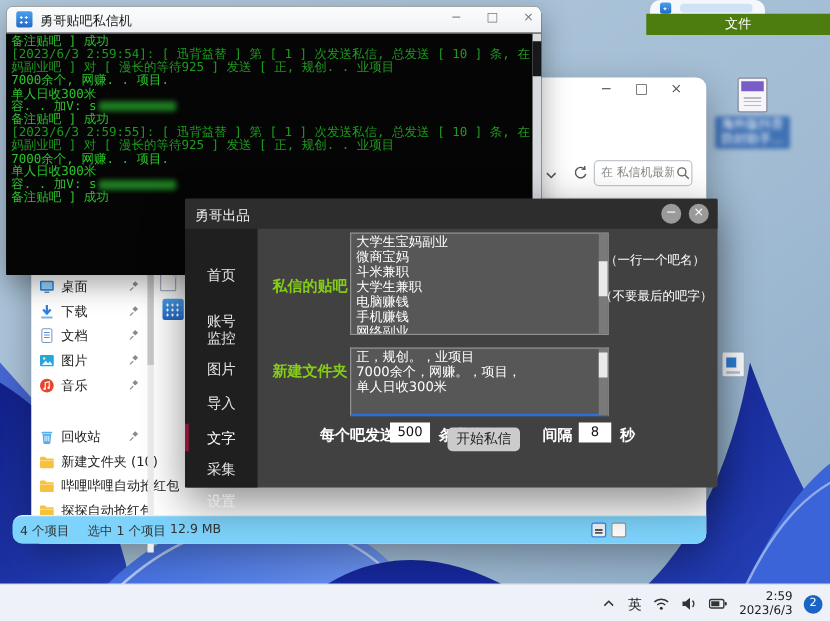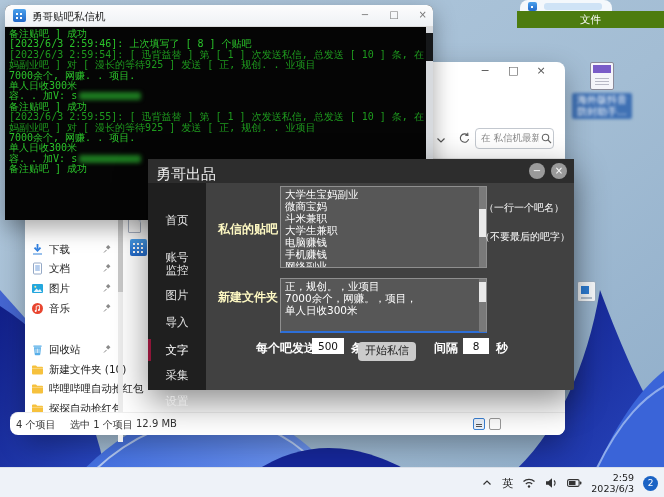--- a/index.html
+++ b/index.html
@@ -54,21 +54,21 @@
   .pageico{position:absolute;left:103px;top:155px;width:13px;height:16px;background:#fff;
     border:1px solid #aab4c4;border-radius:1px;}
   .pageico:before{content:"";position:absolute;right:-1px;top:-1px;border:3px solid #dde6f2;
     border-left-color:transparent;border-bottom-color:transparent;}
   .appico{background:linear-gradient(180deg,#4aa0ec,#2268c8);border-radius:2px;position:relative;}
   .appico:after{content:"";position:absolute;inset:3px 2px 2px 2px;
     background-image:radial-gradient(#fff 34%,transparent 38%);background-size:4px 4px;}
   .exp-appico{position:absolute;left:105px;top:177px;width:17px;height:17px;}
 
   
-  .statusstrip{position:absolute;left:10px;top:412px;width:555px;height:23px;background:#ffffff;
+  .statusstrip{position:absolute;left:10px;top:412px;width:555px;height:23px;background:#7dd3fc;
     border-radius:8px 0 8px 8px;z-index:2;border-top:1px solid #efefef;}
   .statusstrip .st{position:absolute;top:5px;font-size:10px;color:#333;white-space:nowrap;}
   .vt1{position:absolute;left:463px;top:5px;width:12px;height:12px;border:1px solid #3b82d6;
     background:#eef4fc;border-radius:2px;}
   .vt1:before{content:"";position:absolute;left:2px;top:2.5px;width:6px;height:5px;
     background:repeating-linear-gradient(0deg,#555 0 1px,transparent 1px 2.5px);}
   .vt2{position:absolute;left:479px;top:5px;width:12px;height:12px;border:1px solid #9a9a9a;border-radius:2px;background:#fff;}
 
   
   .terminal{position:absolute;left:5px;top:5px;width:428px;height:215px;z-index:3;
@@ -85,31 +85,31 @@
   .tl.dim{color:#1e9a1e;}
   .censor{display:inline-block;width:62px;height:8px;background:#1d7a20;border-radius:2px;
     filter:blur(2px);vertical-align:middle;margin-left:2px;}
   .term-scroll{position:absolute;right:0;top:22px;bottom:0;width:7px;background:#d7dade;}
   .term-scroll:before{content:"";position:absolute;left:0;top:6px;width:7px;height:28px;background:#16181a;}
 
   
   .dialog{position:absolute;left:148px;top:159px;width:426px;height:231px;background:#414141;
     z-index:4;box-shadow:0 12px 34px rgba(0,0,0,.45);border-radius:2px;}
   .dlg-title{position:absolute;left:0;top:0;right:0;height:24px;background:#2d2d2d;}
-  .dlg-title .dtxt{position:absolute;left:8px;top:6px;font-size:15px;color:#f0f0f0;}
+  .dlg-title .dtxt{position:absolute;left:8px;top:6px;font-size:11px;color:#f0f0f0;}
   .dlg-btn{position:absolute;top:4px;width:16px;height:16px;border-radius:50%;background:#9a9a9a;
     color:#fff;font-size:10px;line-height:15px;text-align:center;}
   .dlg-btn.min{left:381px;}
   .dlg-btn.cls{left:403px;}
   .dlg-nav{position:absolute;left:0;top:24px;width:58px;bottom:0;background:#1f1f1f;}
   .nav-item{position:absolute;left:0;width:58px;height:20px;line-height:20px;text-align:center;
     font-size:11.5px;color:#e4e4e4;}
   .nav-item.sel{color:#fff;}
   .nav-item.sel:before{content:"";position:absolute;left:0;top:-1px;width:3px;height:22px;background:#8e1538;}
-  .dlg-label{position:absolute;font-size:12px;font-weight:bold;color:#fef9c3;white-space:nowrap;}
+  .dlg-label{position:absolute;font-size:12px;font-weight:bold;color:#84cc16;white-space:nowrap;}
   .ta-wrap{position:absolute;left:132px;width:207px;}
   .ta-wrap textarea{width:100%;height:100%;background:#575757;color:#fff;font-size:10.5px;
     line-height:12px;padding:1px 11px 1px 4px;border:1px solid #8f8f8f;resize:none;overflow:hidden;
     font-family:"DejaVu Sans",sans-serif;display:block;}
   .ta-scroll{position:absolute;right:1px;top:1px;bottom:1px;width:7px;background:#7a7a7a;}
   .ta-scroll .thumb{position:absolute;left:0;width:7px;background:#e9e9e9;}
   .ta1{top:27px;height:82px;}
   .ta2{top:119px;height:55px;}
   .ta2 textarea{border-bottom:2px solid #2d6fd8;}
   .dlg-hint{position:absolute;font-size:10px;color:#fff;white-space:nowrap;}
@@ -189,20 +189,32 @@
       <path d="M10.6 7.2 A4.2 4.2 0 1 1 9.6 3.2" fill="none" stroke="#555" stroke-width="1.1"></path>
       <path d="M9.7 0.8 L9.9 3.5 L7.2 3.3" fill="none" stroke="#555" stroke-width="1.1"></path>
     </svg>
     <input class="exp-search" value="在 私信机最新..." style="">
     <svg class="exp-search-ico" viewBox="0 0 11 11">
       <circle cx="4.5" cy="4.5" r="3.2" fill="none" stroke="#666" stroke-width="1.1"></circle>
       <path d="M7 7 L10 10" stroke="#666" stroke-width="1.1"></path>
     </svg>
     <div class="exp-toolbar-line"></div>
 
+    <div class="sb-row" style="top:159px">
+      <svg class="fi" viewBox="0 0 13 13">
+          <rect x="1" y="1.5" width="11" height="8" rx="1" fill="#1e87e0"></rect>
+          <rect x="2.2" y="2.7" width="8.6" height="5.6" fill="#9fd1f7"></rect>
+          <rect x="4.5" y="10.2" width="4" height="1.2" fill="#7a8a99"></rect>
+        </svg>
+      <span class="sb-lbl">桌面</span>
+      <svg class="pin" viewBox="0 0 10 10">
+          <rect x="4.6" y="1.6" width="3.2" height="3.2" transform="rotate(45 6.2 3.2)" fill="#8a8a8a"></rect>
+          <path d="M2 8.5 L4.6 5.9" stroke="#8a8a8a" stroke-width="1"></path>
+        </svg>
+    </div>
     <div class="sb-row" style="top:198.4px">
       <svg class="fi" viewBox="0 0 13 13">
           <rect x="2.5" y="1" width="8" height="11" rx="1" fill="#fff" stroke="#7a93b8" stroke-width="0.8"></rect>
           <path d="M4.2 4 h4.6 M4.2 6 h4.6 M4.2 8 h4.6" stroke="#5a8fd6" stroke-width="0.9"></path>
         </svg>
       <span class="sb-lbl">文档</span>
       <svg class="pin" viewBox="0 0 10 10">
           <rect x="4.6" y="1.6" width="3.2" height="3.2" transform="rotate(45 6.2 3.2)" fill="#8a8a8a"></rect>
           <path d="M2 8.5 L4.6 5.9" stroke="#8a8a8a" stroke-width="1"></path>
         </svg>
@@ -296,21 +308,20 @@
       <span class="appico"></span>
       <span class="ttxt">勇哥贴吧私信机</span>
       <span class="term-ctl">
         <span>−</span>
         <span>□</span>
         <span>×</span>
       </span>
     </div>
     <div class="term-body">
       <div class="tl">备注贴吧 ] 成功</div>
-      <div class="tl">[2023/6/3 2:59:46]: 上次填写了 [ 8 ] 个贴吧</div>
       <div class="tl dim">[2023/6/3 2:59:54]: [ 迅背益替 ] 第 [ 1 ] 次发送私信, 总发送 [ 10 ] 条, 在 [ 大学生宝</div>
       <div class="tl dim">妈副业吧 ] 对 [ 漫长的等待925 ] 发送 [ 正, 规创. . 业项目</div>
       <div class="tl">7000余个, 网赚. . 项目.</div>
       <div class="tl">单人日收300米</div>
       <div class="tl"></div>
       <div class="tl"></div>
       <div class="tl"><span>容. . 加V: s</span><span class="censor"></span></div>
       <div class="tl">备注贴吧 ] 成功</div>
       <div class="tl dim">[2023/6/3 2:59:55]: [ 迅背益替 ] 第 [ 1 ] 次发送私信, 总发送 [ 10 ] 条, 在 [ 大学生宝</div>
       <div class="tl dim">妈副业吧 ] 对 [ 漫长的等待925 ] 发送 [ 正, 规创. . 业项目</div>

